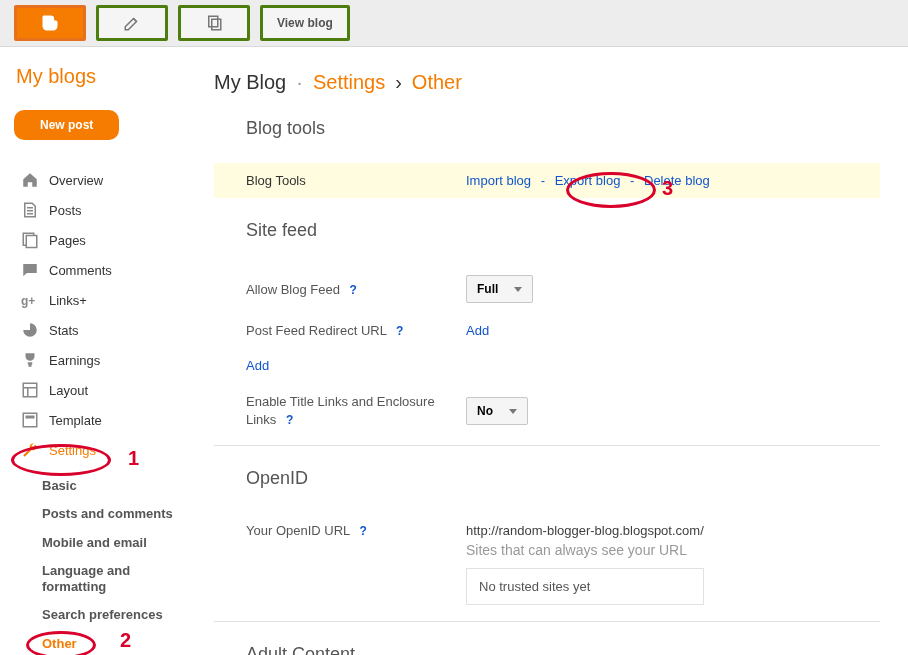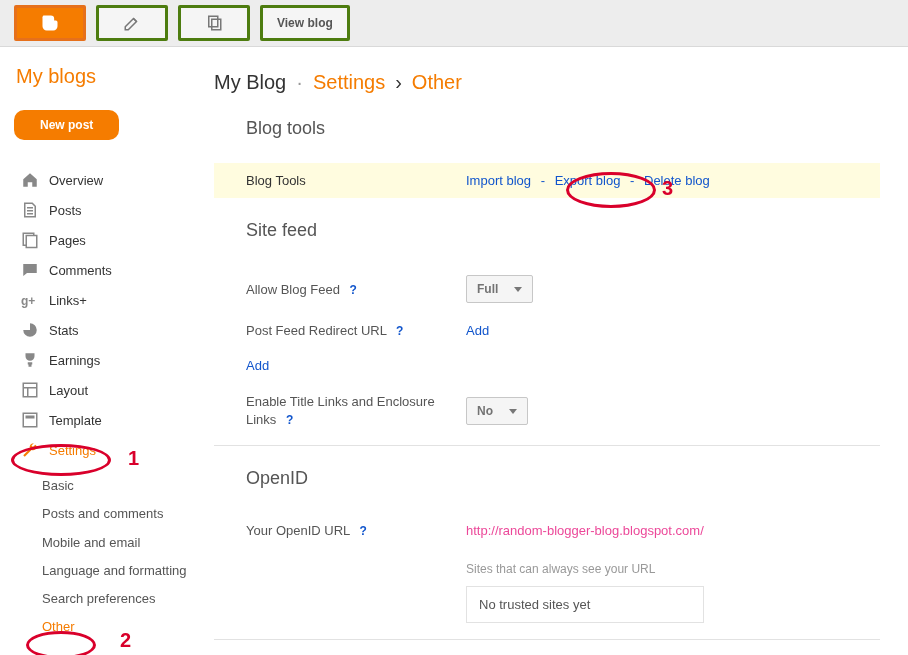--- a/index.html
+++ b/index.html
@@ -19,42 +19,42 @@
   .main{flex:1;padding:22px 28px 0 10px;}
   .myblogs{color:#f57c00;font-size:20px;font-weight:normal;margin:4px 0 22px 2px;}
   .newpost{display:inline-block;background:#f57c00;color:#fff;font-size:12px;font-weight:bold;padding:8px 26px;border-radius:10px;border:none;cursor:pointer;margin-bottom:18px;}
   .navlist{list-style:none;margin:7px;padding:0;}
   .nav-item{display:flex;align-items:center;padding:6px 0;cursor:pointer;color:#333;}
   .nav-item .ic{width:28px;display:flex;align-items:center;justify-content:flex-start;}
   .nav-item .ic svg{width:18px;height:18px;fill:#888;}
   .nav-item.active{color:#f57c00;}
   .nav-item.active .ic svg{fill:#f57c00;}
   .sublist{list-style:none;margin:2px 0 0 28px;padding:0;}
-  .sublist li{padding:6px 0;color:#555;cursor:pointer;font-size:13px;line-height:1.25;}
+  .sublist li{padding:6px 0;color:#555;cursor:pointer;font-size:13px;line-height:1.25;font-weight:bold;}
   .sublist li.sub-active{color:#f57c00;}
   
   .title-row{font-size:20px;color:#333;display:flex;align-items:center;gap:10px;margin:2px 0 24px 0;}
   .title-row .crumb{color:#f57c00;}
   .title-row .dot{color:#999;}
   
   h2.sec{font-size:18px;font-weight:normal;margin:0 0 10px 0;padding:22px 0 14px 32px;color:#555;}
   hr.sep{border:none;border-top:1px solid #e2e2e2;margin:6px 0 0 0;}
   .blogtools-row{background:#fffcdf;padding:10px 12px 10px 32px;display:flex;align-items:center;}
   .blogtools-row .lbl{width:220px;color:#333;}
   .blogtools-row .actions a{text-decoration:none;}
   .blogtools-row .actions .sep{color:#1155cc;margin:0 6px;}
   .link{color:#1155cc;}
   .link.u{text-decoration:underline;}
   .field-row{padding:10px 0 10px 32px;display:flex;align-items:center;}
   .field-row .lbl{width:220px;color:#555;}
   .help{color:#1155cc;font-weight:bold;margin-left:6px;cursor:pointer;font-size:12px;}
-  .dropdown{display:inline-flex;align-items:center;gap:16px;border:1px solid #c7c7c7;background:#f5f5f5;padding:6px 10px;border-radius:2px;font-size:12px;color:#737373;cursor:pointer;font-weight:bold;}
+  .dropdown{display:inline-flex;align-items:center;gap:16px;border:1px solid #c7c7c7;background:#f5f5f5;padding:6px 10px;border-radius:2px;font-size:12px;color:#000000;cursor:pointer;font-weight:bold;}
   .dropdown .caret{width:0;height:0;border-left:4px solid transparent;border-right:4px solid transparent;border-top:5px solid #777;}
-  .openid-url{color:#ec4899;font-size:13px;}
-  .caption{color:#999;font-size:12px;margin-top:24px;}
+  .openid-url{color:#404040;font-size:13px;}
+  .caption{color:#999;font-size:14px;margin-top:4px;}
   .trusted-box{margin-top:10px;border:1px solid #e2e2e2;padding:10px 12px;color:#555;font-size:13px;}
   
   .annot-circle{position:absolute;border:3px solid #d9002b;border-radius:50%;pointer-events:none;}
   .annot-num{position:absolute;color:#d9002b;font-weight:bold;font-size:20px;pointer-events:none;}
   .page{position:relative;width:908px;}
 </style>
 </head>
 <body>
 
 <div class="page">

